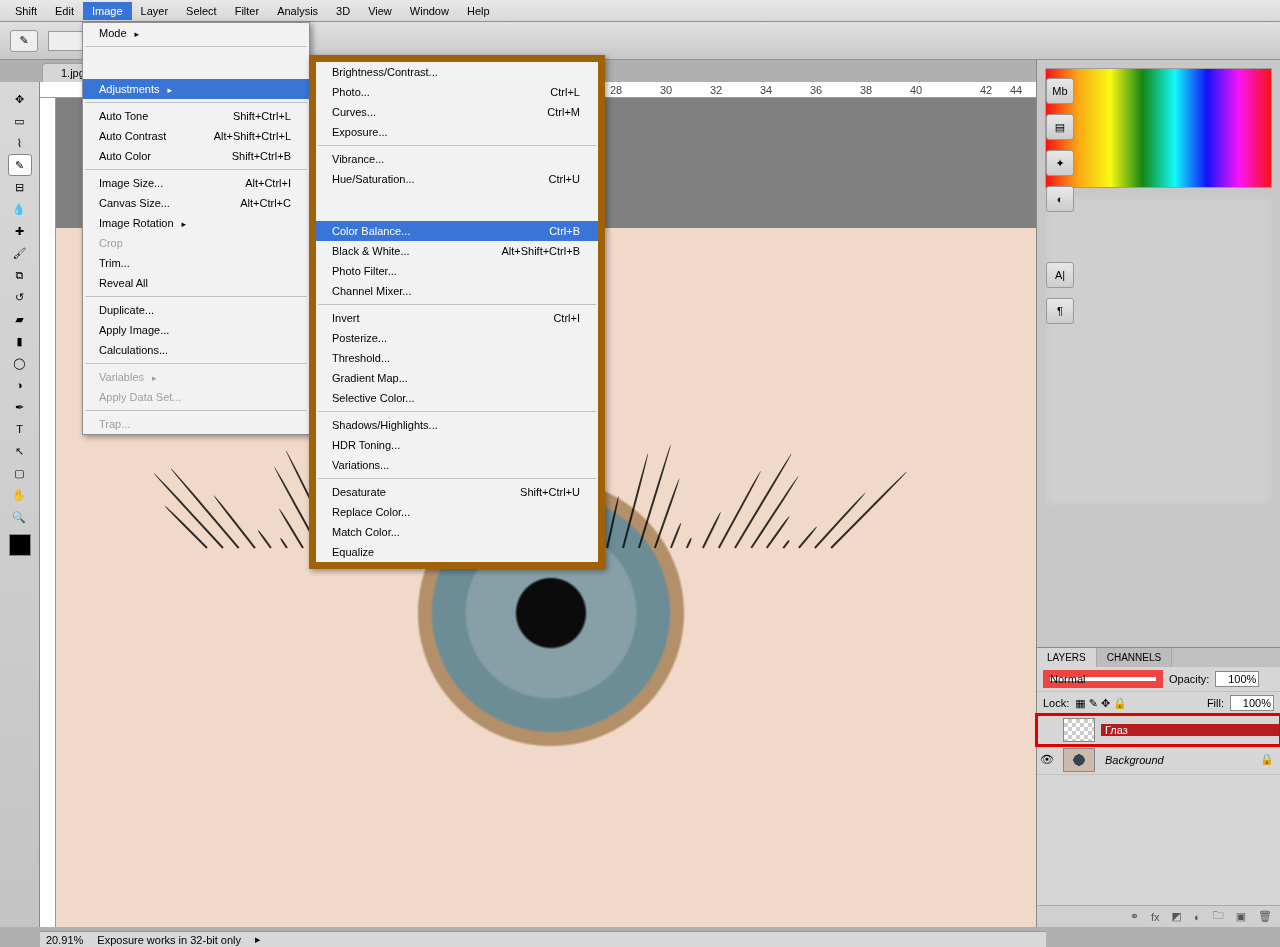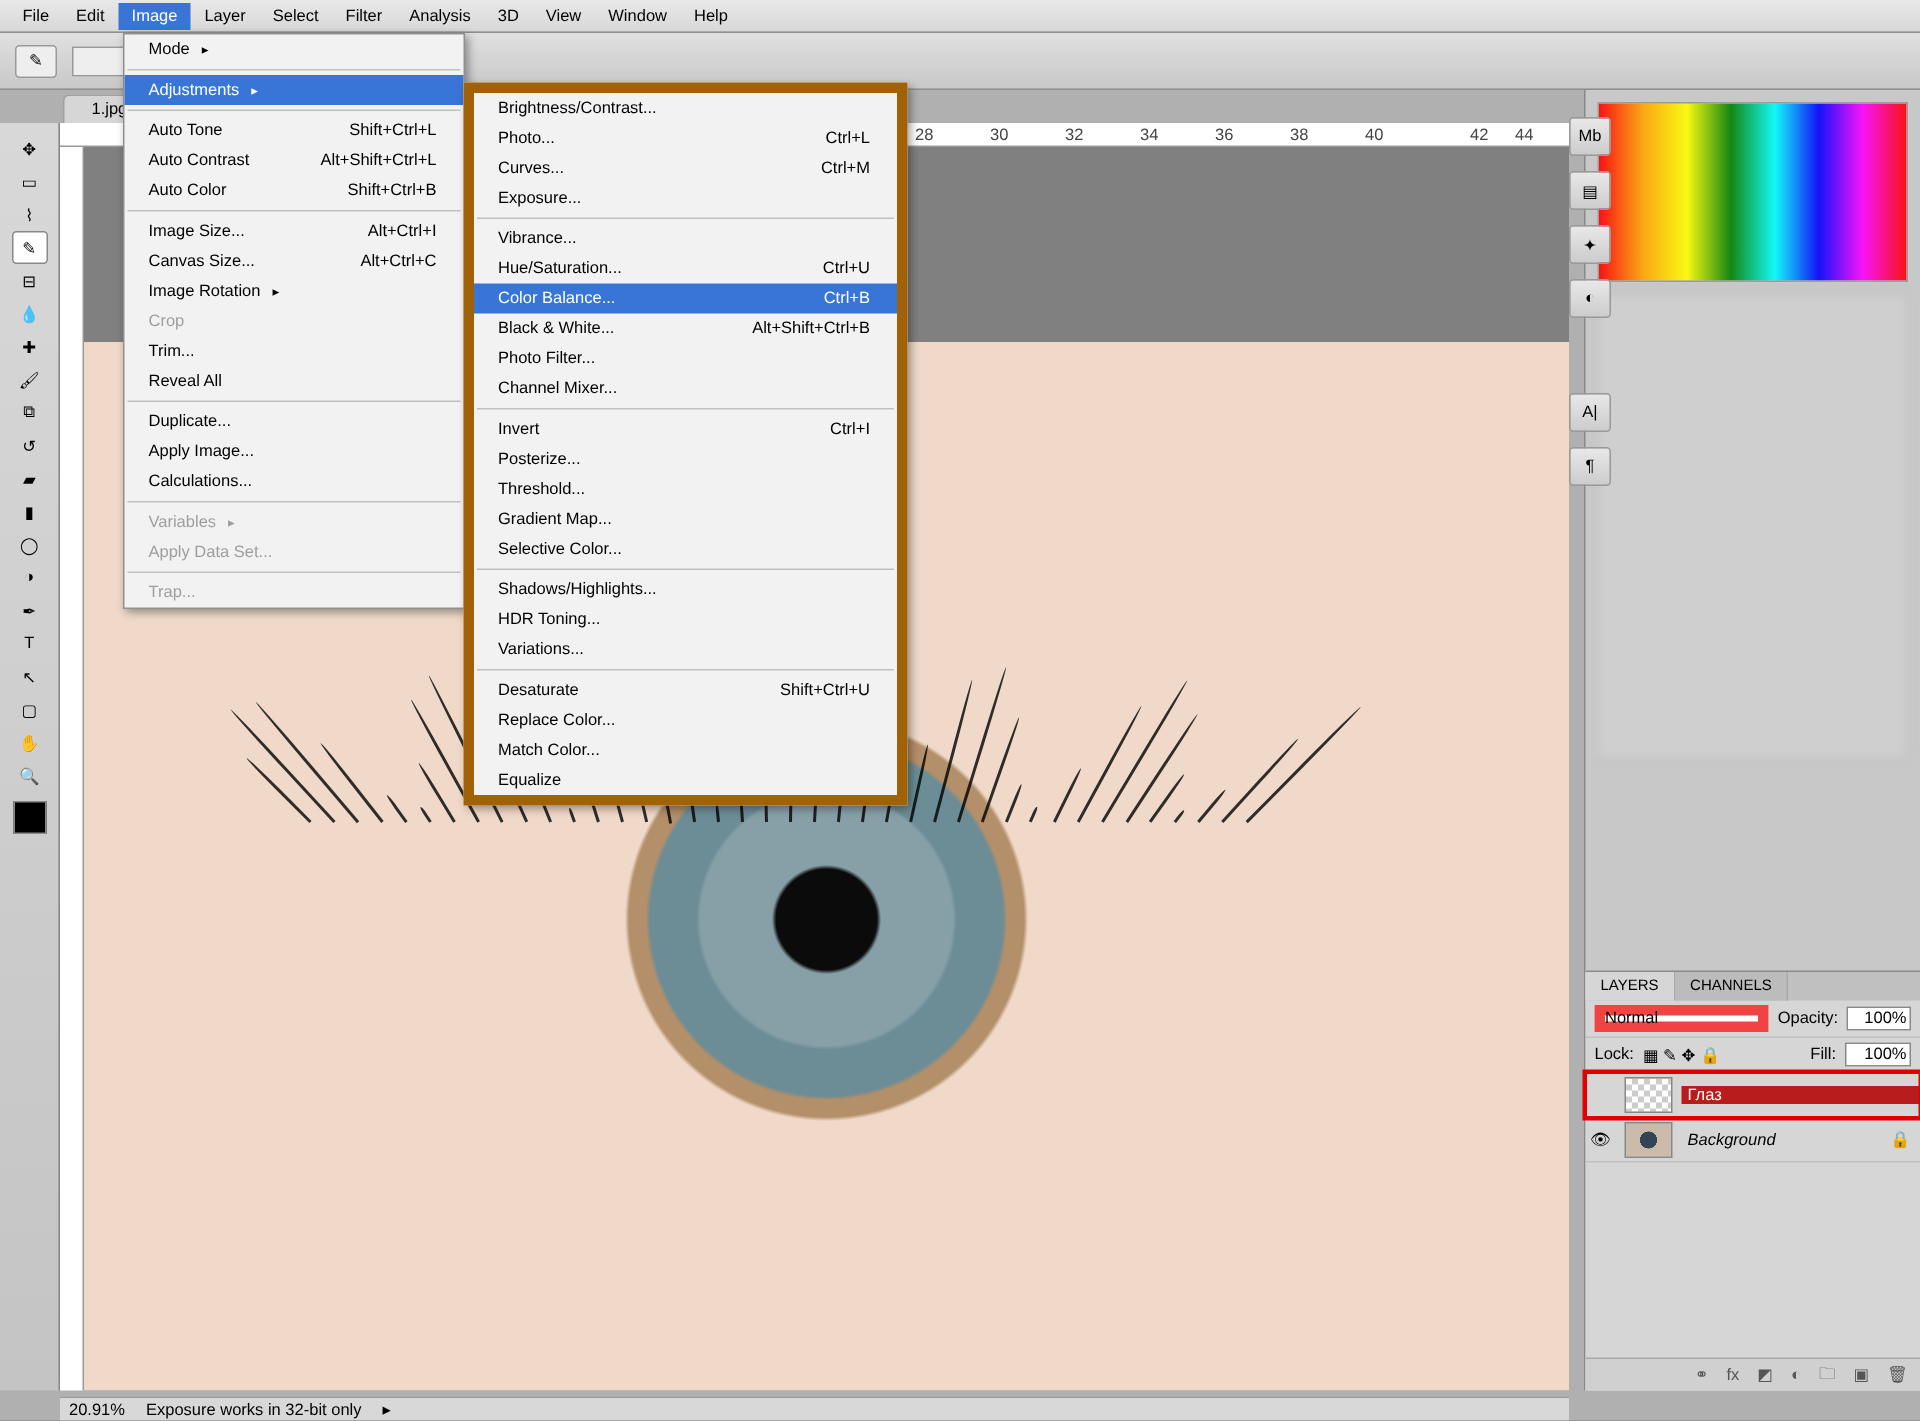--- a/index.html
+++ b/index.html
@@ -18,26 +18,26 @@
   .tool.sel { background:#fff; border:1px solid #888; }
   .swatch { width:22px; height:22px; background:#000; border:1px solid #888; margin-top:6px; }
   .rulerH { position:absolute; top:82px; left:40px; right:234px; height:16px; background:#fff; border-bottom:1px solid #999; font-size:9px; color:#444; overflow:hidden; }
   .rulerV { position:absolute; top:98px; left:40px; width:16px; bottom:20px; background:#fff; border-right:1px solid #999; }
   .tick { position:absolute; top:2px; }
   .canvasArea { position:absolute; top:98px; left:56px; right:234px; bottom:20px; background:#808080; overflow:hidden; }
   .photo { position:absolute; top:130px; left:0; right:0; height:700px; background: radial-gradient(ellipse 280px 280px at 50% 55%, #0b0b0b 0 12%, #87a0a8 13% 30%, #6c8d96 31% 42%, #b38f6a 43% 47%, #f0d9c8 48% 100%); }
   .lash { position:absolute; width:2px; height:120px; background:rgba(0,0,0,0.8); transform-origin:bottom center; border-radius:50% 50% 0 0; }
   .menu1 { position:absolute; top:22px; left:82px; width:228px; background:#f2f2f2; border:1px solid #909090; box-shadow:2px 2px 6px rgba(0,0,0,0.4); }
   .menu1 .row, .menu2 .row { display:flex; justify-content:space-between; padding:4px 18px 4px 16px; cursor:default; }
-  .menu1 .row.hl, .menu2 .row.hl { background:#3875d7; color:#fff; }
+  .menu1 .row.hl, .menu2 .row.hl { background:#3875d7; color:#fff;margin-top:32px; }
   .menu1 .row.dis, .menu2 .row.dis { color:#9e9e9e; }
   .menu1 .sep, .menu2 .sep { border-top:1px solid #c0c0c0; margin:3px 2px; }
   .arrow::after { content:"▸"; font-size:9px; margin-left:8px; }
   .menu2 { position:absolute; top:55px; left:309px; width:296px; background:#f2f2f2; border:7px solid #a16207; box-shadow:2px 2px 6px rgba(0,0,0,0.4); }
-  .rightPane { position:absolute; top:60px; right:0; width:224px; bottom:20px; background:#c8c8c8; border-left:1px solid #888; }
+  .rightPane { position:absolute; top:60px; right:0; width:244px; bottom:20px; background:#c8c8c8; border-left:1px solid #888; }
   .dock { position:absolute; right:206px; top:78px; width:28px; display:flex; flex-direction:column; gap:10px; }
   .dockbtn { width:28px; height:26px; background:linear-gradient(#e8e8e8,#cccccc); border:1px solid #999; border-radius:3px; display:flex; align-items:center; justify-content:center; }
   .colPicker { height:120px; margin:8px; background:linear-gradient(90deg, red, orange, yellow, green, cyan, blue, magenta, red); filter:blur(0.5px); border:1px solid #999; opacity:0.9; }
   .blurPanel { height:310px; margin:8px; background:#cfcfcf; border:1px solid #bbb; filter:blur(3px); }
   .layersPanel { position:absolute; bottom:0; left:0; right:0; height:280px; background:#d6d6d6; border-top:1px solid #888; }
   .ptabs { display:flex; background:#c0c0c0; }
   .ptab { padding:4px 10px; font-size:10px; background:#d6d6d6; border-right:1px solid #aaa; }
   .ptab.inactive { background:#bcbcbc; }
   .prow { display:flex; align-items:center; padding:3px 6px; gap:6px; font-size:10px; border-bottom:1px solid #c0c0c0; }
   .layerItem { display:flex; align-items:center; height:30px; border-bottom:1px solid #c0c0c0; }
@@ -51,21 +51,21 @@
   .sel-mode { width:120px; height:18px; border:7px solid #ef4444; background:#fff; padding-left:0; display:flex; align-items:center; }
   .pct { width:44px; height:16px; border:1px solid #888; background:#fff; text-align:right; padding-right:2px; display:inline-flex; align-items:center; justify-content:flex-end; }
   .lockicons { display:flex; gap:4px; }
   .statusbar { position:absolute; left:40px; right:234px; bottom:0; height:16px; background:#d8d8d8; border-top:1px solid #999; display:flex; align-items:center; padding:0 6px; gap:14px; font-size:10px; }
   .layerFooter { position:absolute; bottom:0; left:0; right:0; height:22px; background:#d0d0d0; border-top:1px solid #aaa; display:flex; align-items:center; justify-content:flex-end; gap:12px; padding-right:8px; color:#555; }
 </style>
 </head>
 <body>
 
 <div class="menubar" id="menubar">
-    <div class="mi">File</div>
+    <div class="mi">Shift</div>
     <div class="mi">Edit</div>
     <div class="mi open">Image</div>
     <div class="mi">Layer</div>
     <div class="mi">Select</div>
     <div class="mi">Filter</div>
     <div class="mi">Analysis</div>
     <div class="mi">3D</div>
     <div class="mi">View</div>
     <div class="mi">Window</div>
     <div class="mi">Help</div>

